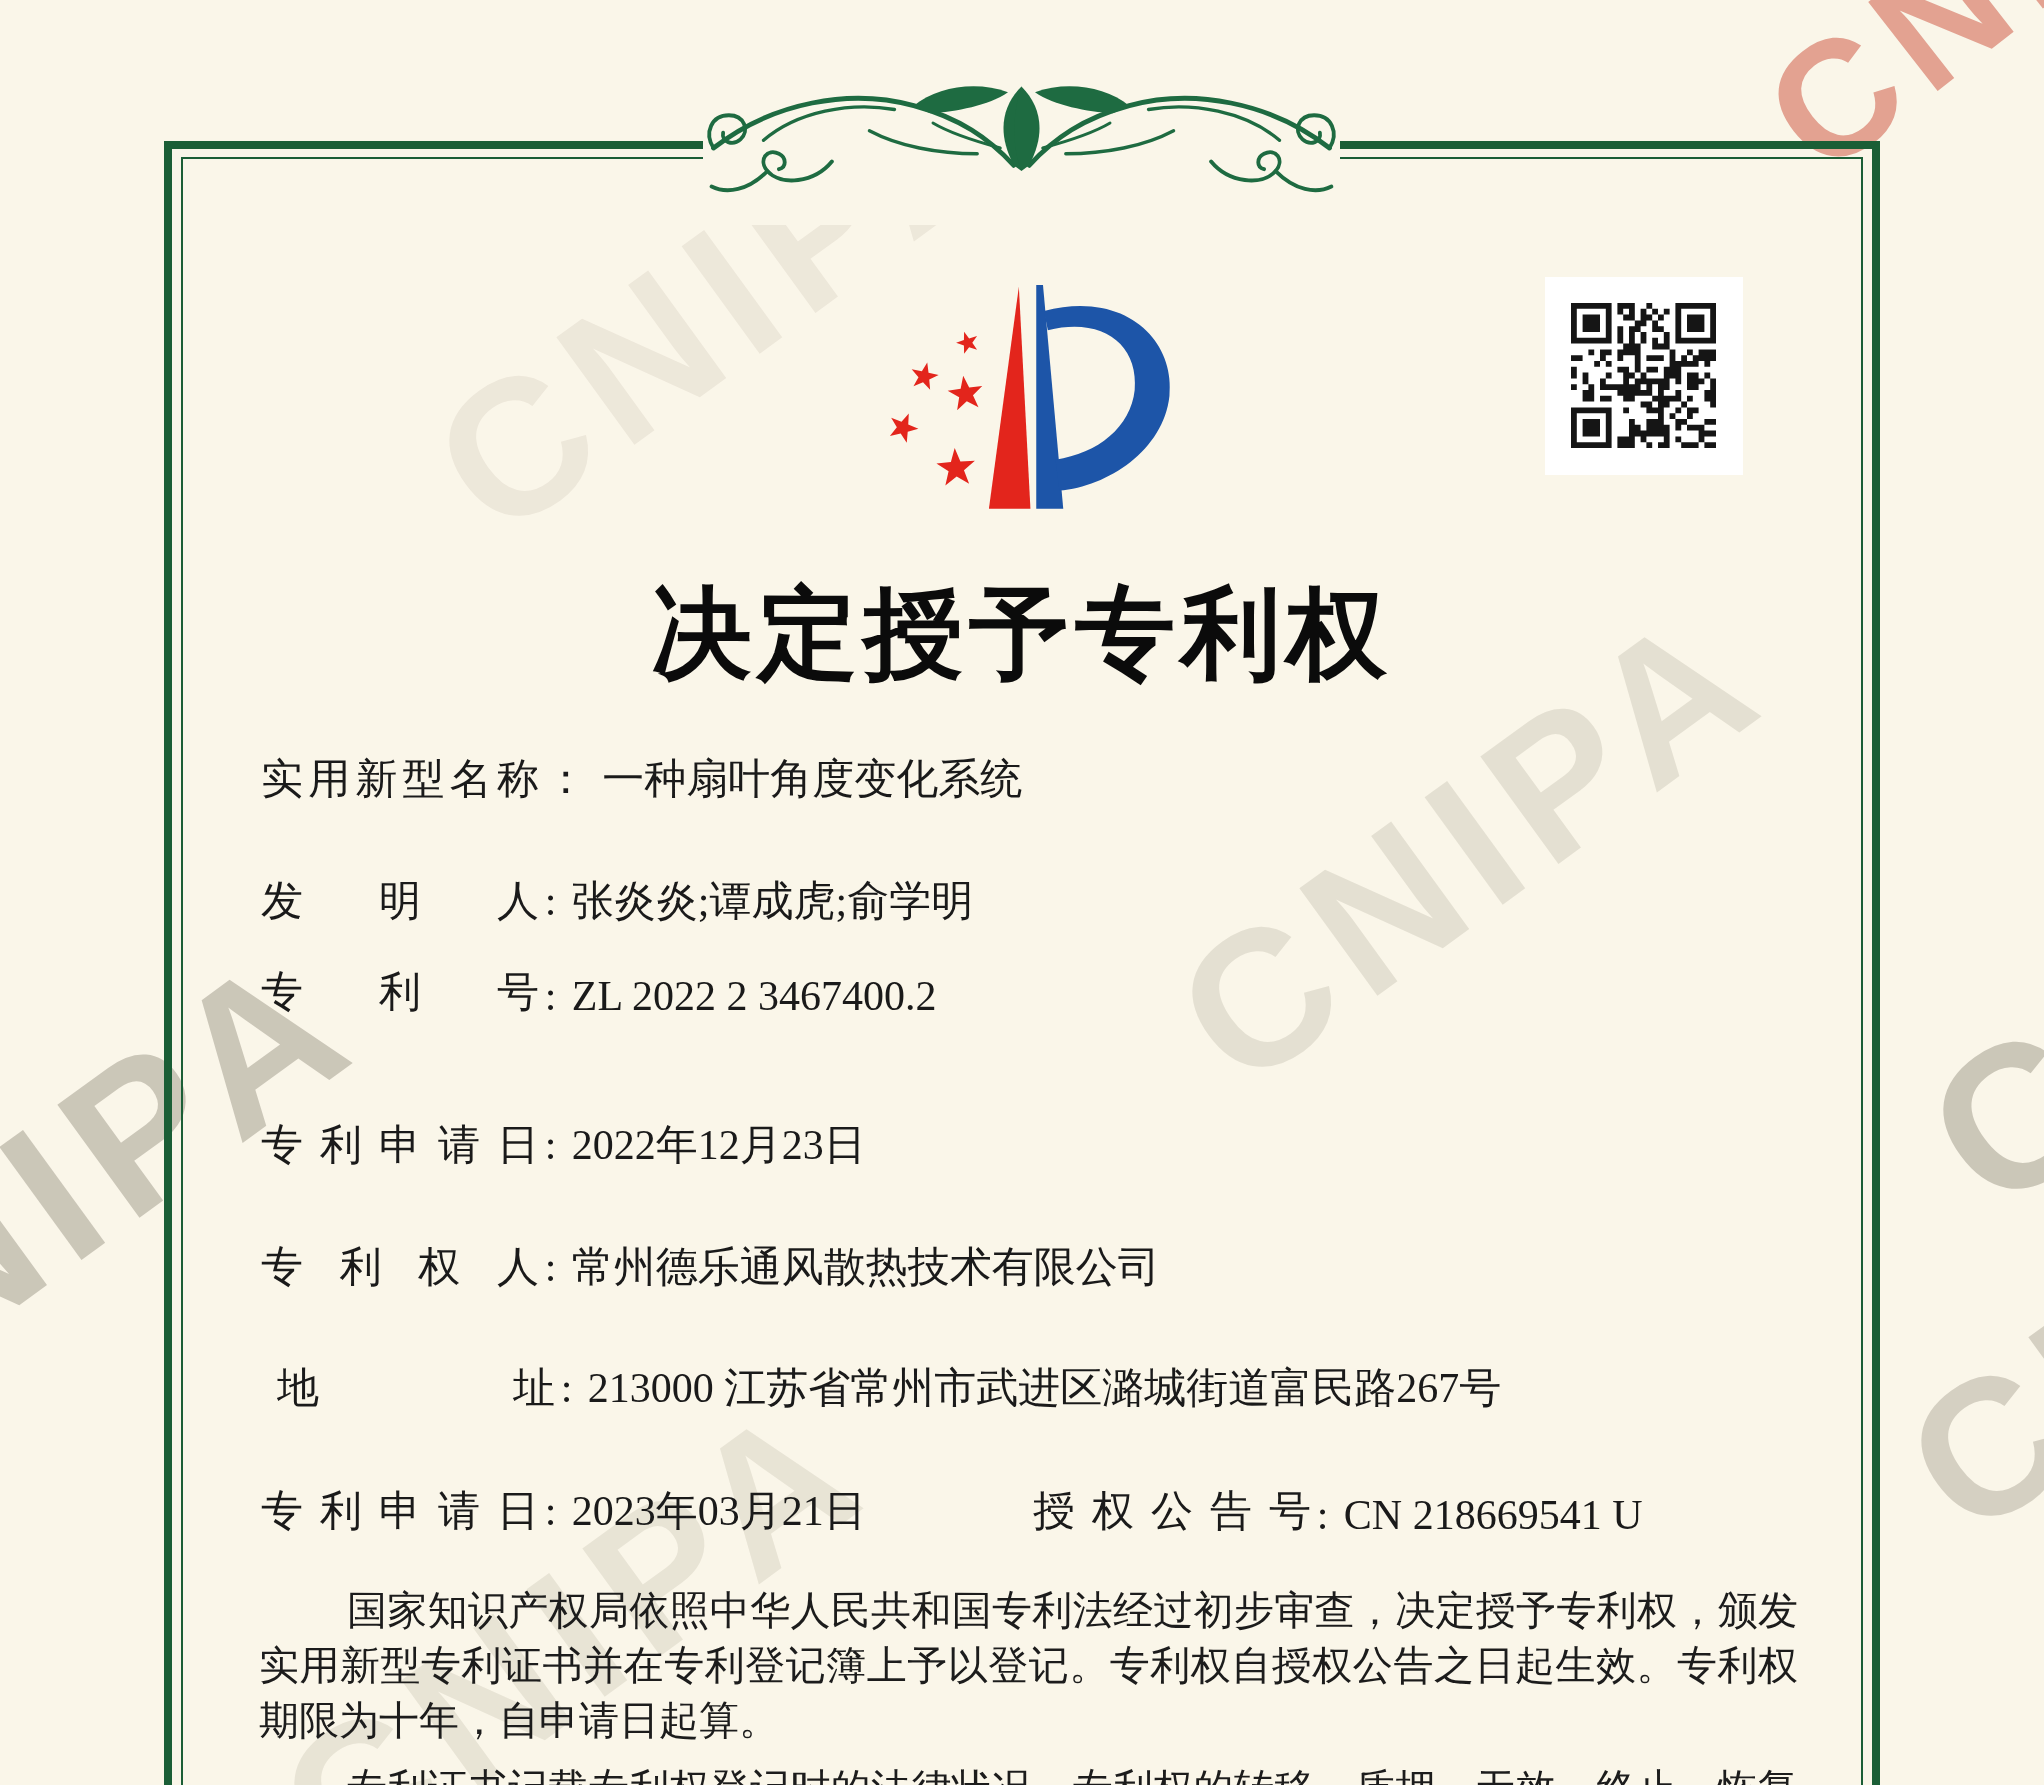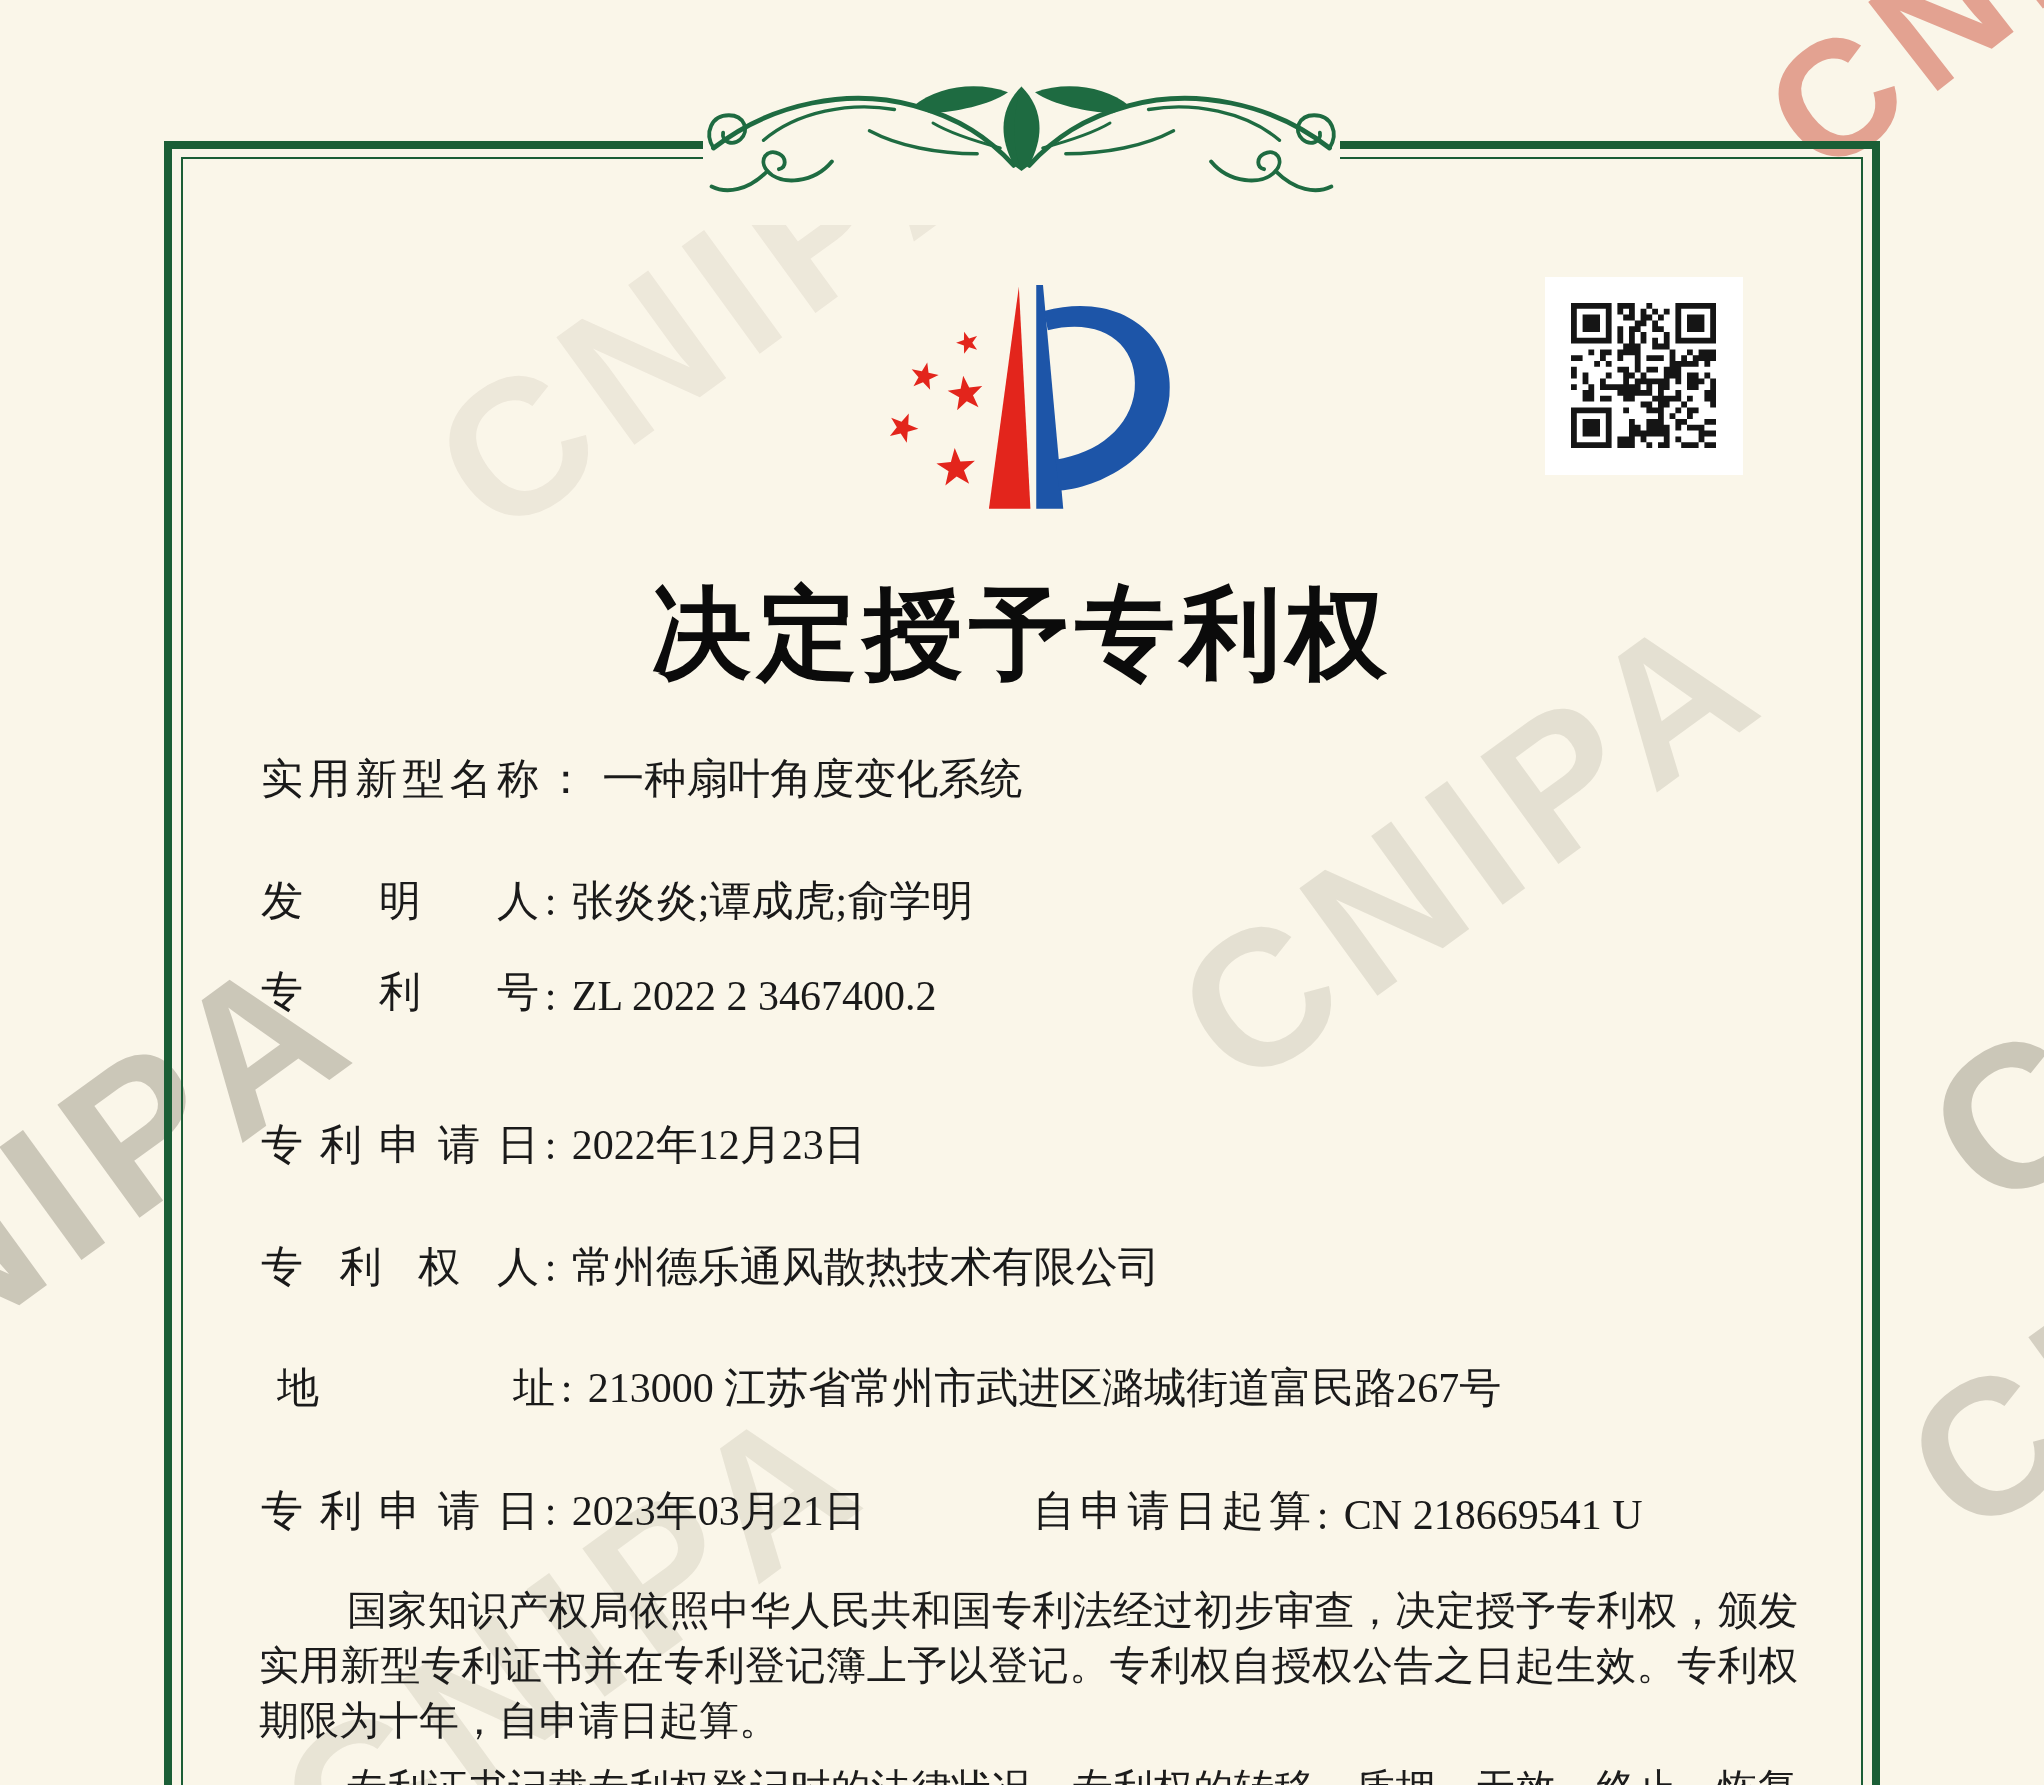--- a/index.html
+++ b/index.html
@@ -122,21 +122,21 @@
       <span class="flabel">专利权人</span><span class="fcolon">:</span><span class="fvalue">常州德乐通风散热技术有限公司</span>
     </div>
     <div class="frow r6">
       <span class="flabel">地址</span><span class="fcolon">:</span><span class="fvalue">213000 江苏省常州市武进区潞城街道富民路267号</span>
     </div>
     <div class="frow r7">
       <span>
         <span class="flabel">专利申请日</span><span class="fcolon">:</span><span class="fvalue">2023年03月21日</span>
       </span>
       <span class="fgroup-b">
-        <span class="flabel">自申请日起算</span><span class="fcolon">:</span><span class="fvalue">CN 218669541 U</span>
+        <span class="flabel">授权公告号</span><span class="fcolon">:</span><span class="fvalue">CN 218669541 U</span>
       </span>
     </div>
 
     <div class="body-text">
       <p>国家知识产权局依照中华人民共和国专利法经过初步审查，决定授予专利权，颁发实用新型专利证书并在专利登记簿上予以登记。专利权自授权公告之日起生效。专利权期限为十年，自申请日起算。</p>
       <p>专利证书记载专利权登记时的法律状况。专利权的转移、质押、无效、终止、恢复和专利权</p>
     </div>
 
   </div>
 </div>

